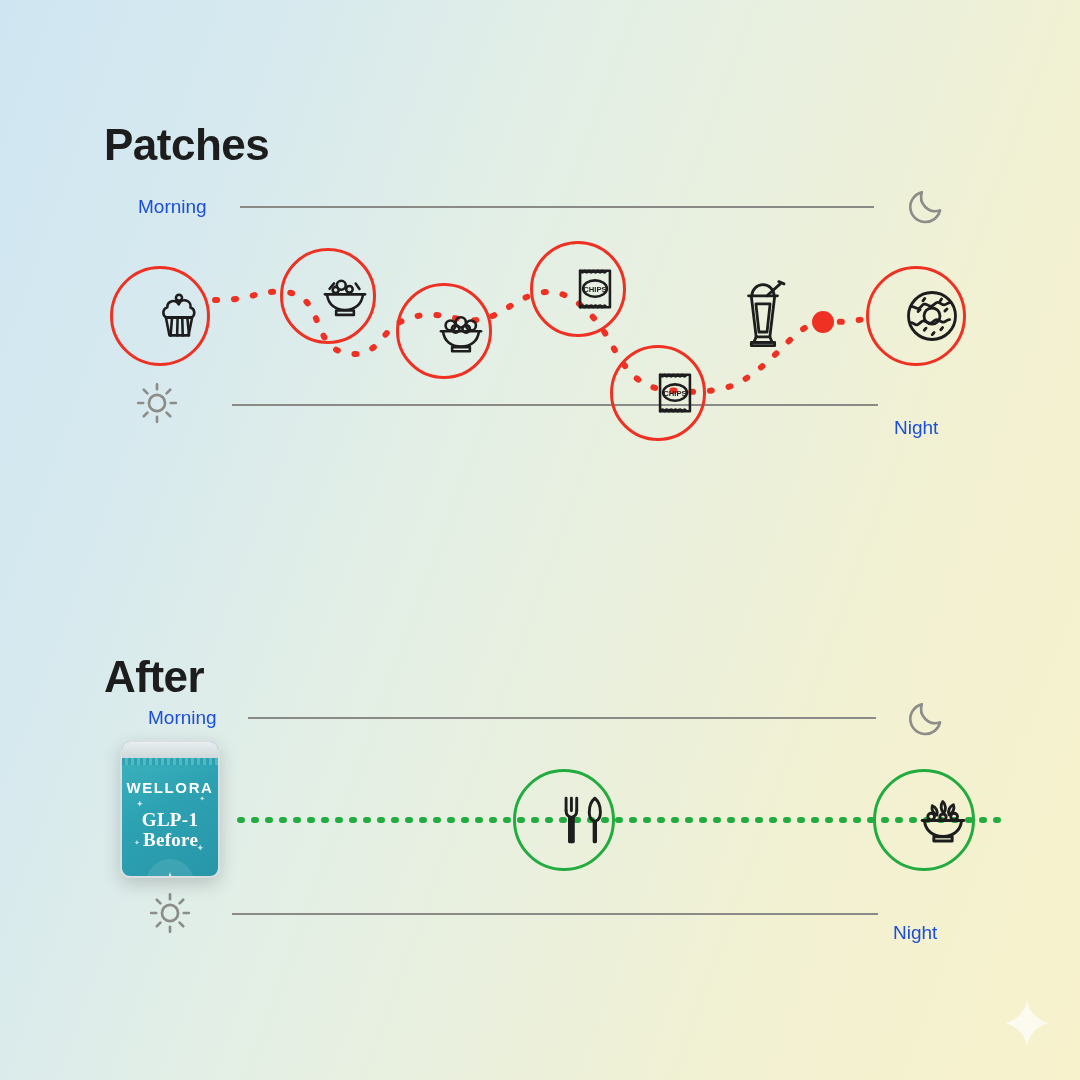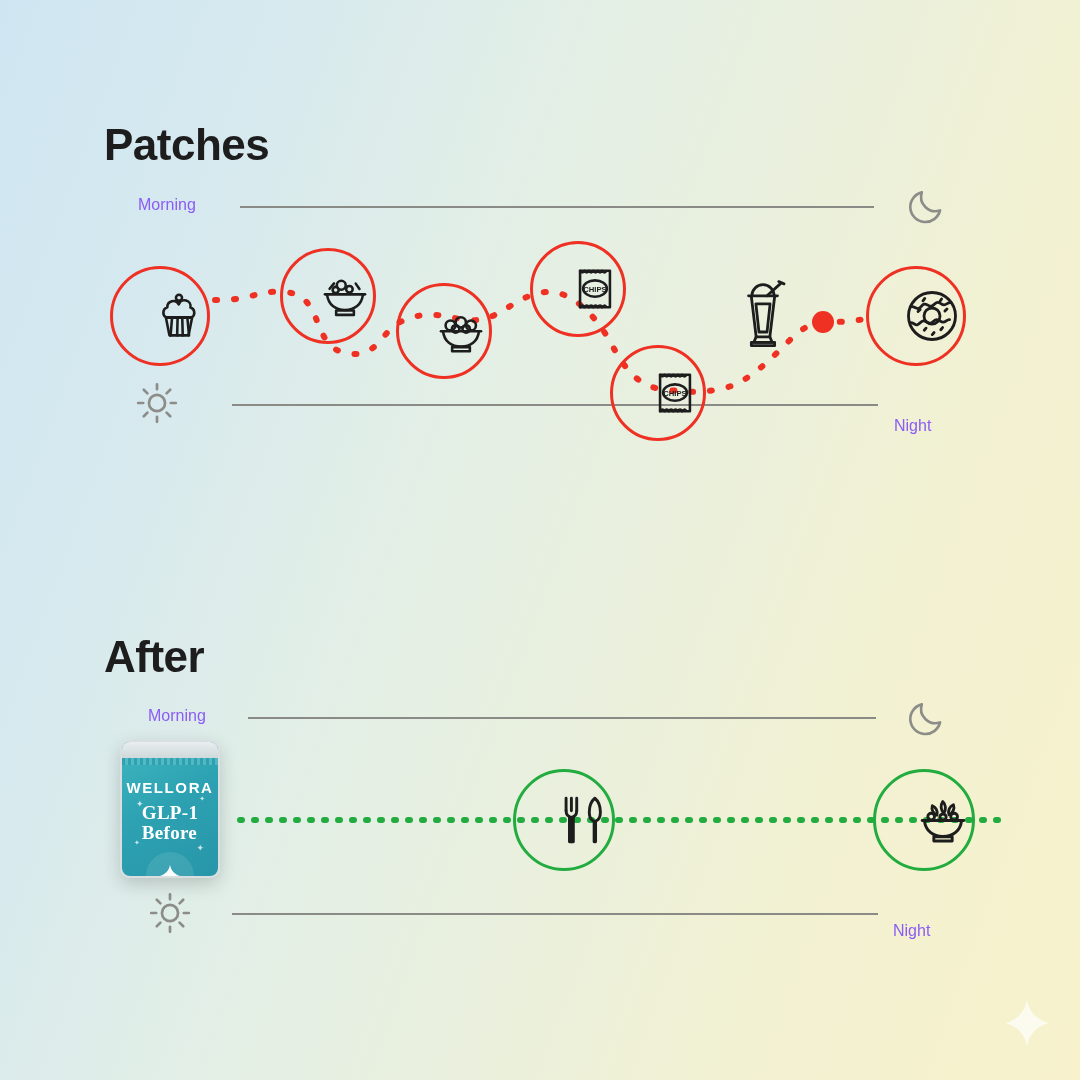--- a/index.html
+++ b/index.html
@@ -11,25 +11,25 @@
   }
   .stage{position:absolute;inset:0;}
 
   
   .section-title{
     position:absolute;
     font-size:44px;font-weight:bold;color:#1d1d1d;
     letter-spacing:-0.5px;
   }
   #title-before{left:104px;top:120px;}
-  #title-after{left:104px;top:632px;}
+  #title-after{left:104px;top:652px;}
 
   
   .axis-label{
-    position:absolute;font-size:16px;color:#8b5cf6;
+    position:absolute;font-size:19px;color:#1d4ed8;
     white-space:nowrap;
   }
 
   
   .rule{position:absolute;height:2px;background:#8a8a86;}
 
   
   .node{
     position:absolute;border-radius:50%;
     box-sizing:border-box;
@@ -72,21 +72,21 @@
     flex:1;width:100%;
     display:flex;flex-direction:column;align-items:center;
     position:relative;padding-top:14px;box-sizing:border-box;
   }
   .pack .brand{
     color:#ffffff;font-size:15px;font-weight:bold;letter-spacing:1.6px;
   }
   .pack .pname{
     color:#ffffff;font-size:19px;line-height:20px;font-weight:bold;
     font-family:"Liberation Serif", serif;
-    text-align:left;margin-top:7px;letter-spacing:.3px;
+    text-align:right;margin-top:14px;letter-spacing:.3px;
   }
   .pack .orb{
     margin-top:9px;width:48px;height:48px;border-radius:50%;
     background:rgba(255,255,255,.10);
     display:flex;align-items:center;justify-content:center;
   }
   .pack .spark{position:absolute;color:#ffffff;opacity:.75;font-size:9px;}
 
   
   #corner-sparkle{position:absolute;right:26px;bottom:30px;opacity:.85;}

